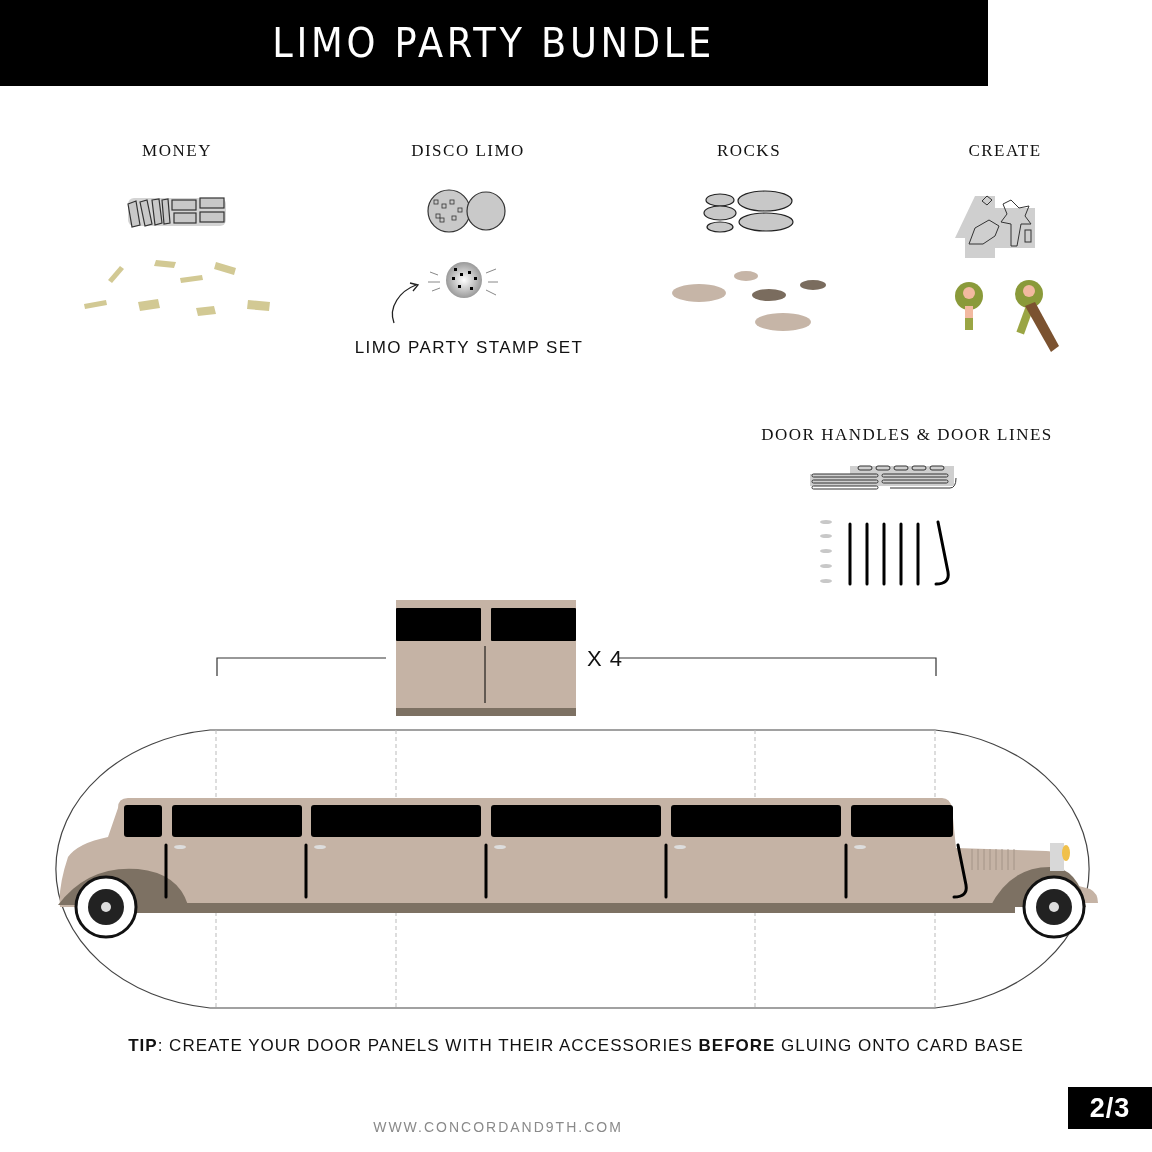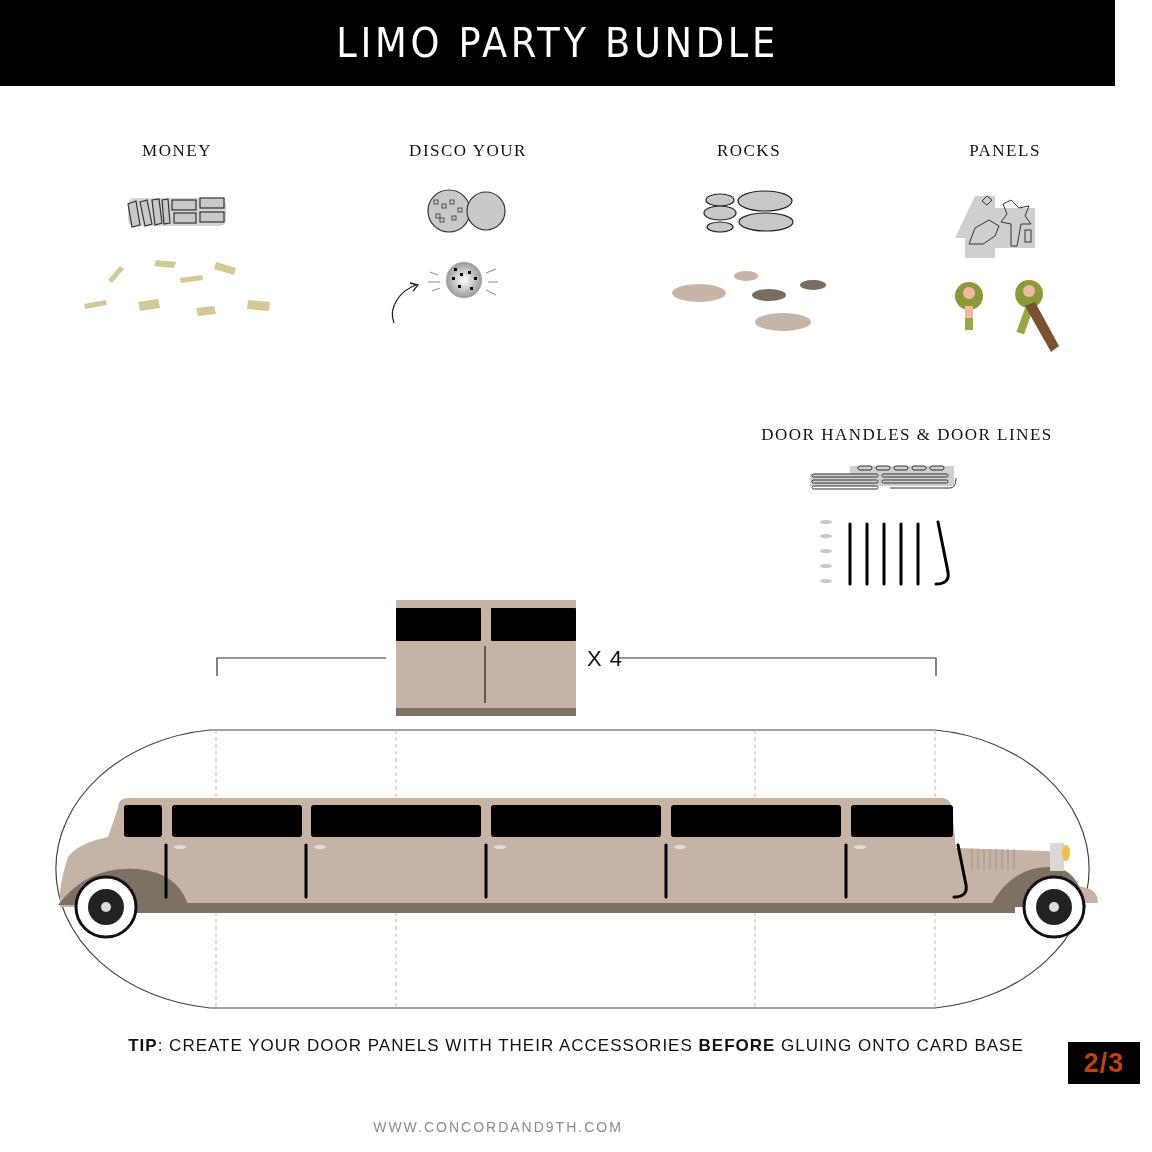--- a/index.html
+++ b/index.html
@@ -1,46 +1,46 @@
 <!DOCTYPE html>
 <html><head>
 <meta charset="utf-8">
 <style>
   html, body { margin:0; padding:0; }
   body { width:1152px; height:1152px; background:#ffffff; position:relative; overflow:hidden;
          font-family:"Liberation Sans", "DejaVu Sans", sans-serif; color:#111; }
-  .header { position:absolute; left:0; top:0; width:1115px; height:86px; background:#000;
+  .header { position:absolute; left:0; top:0; width:988px; height:86px; background:#000;
             display:flex; align-items:center; justify-content:center; }
   .header h1 { margin:0; color:#fff; font-weight:400; font-size:40px; letter-spacing:4px;
                font-family:"DejaVu Sans", sans-serif; transform:scaleX(0.92); }
   .label { position:absolute; font-size:17px; letter-spacing:1.5px; text-align:center;
            white-space:nowrap; transform:translateX(-50%); font-family:Liberation Serif, serif; }
   .art { position:absolute; }
   .note { position:absolute; left:469px; top:334px; transform:translateX(-50%); text-align:center;
           font-size:17px; line-height:27px; letter-spacing:1.4px; white-space:nowrap; }
   .tip { position:absolute; left:0; width:1152px; top:1036px; text-align:center; font-size:17px;
          letter-spacing:1px; white-space:nowrap; }
   .tip b { font-weight:700; }
   .footer { position:absolute; left:0; width:996px; top:1119px; text-align:center; color:#8a8a8a;
             font-size:14px; letter-spacing:2px; }
-  .page { position:absolute; left:1068px; top:1042px; width:72px; height:42px; background:#000; color:#c2410c;
+  .page { position:absolute; left:1068px; top:1087px; width:84px; height:42px; background:#000; color:#ffffff;
           font-weight:700; font-size:27px; display:flex; align-items:center; justify-content:center; letter-spacing:1px; }
   .x4 { position:absolute; left:587px; top:646px; font-size:22px; letter-spacing:1px; }
 </style>
 </head>
 <body>
 
 <div class="header">
   <h1>LIMO PARTY BUNDLE</h1>
 </div>
 
 <div class="label" style="left:177px; top:141px;">MONEY</div>
-<div class="label" style="left:468px; top:141px;">DISCO YOUR</div>
+<div class="label" style="left:468px; top:141px;">DISCO LIMO</div>
 <div class="label" style="left:749px; top:141px;">ROCKS</div>
-<div class="label" style="left:1005px; top:141px;">PANELS</div>
+<div class="label" style="left:1005px; top:141px;">CREATE</div>
 <div class="label" style="left:907px; top:425px;">DOOR HANDLES &amp; DOOR LINES</div>
 
 <svg class="art" style="left:80px; top:190px;" width="200" height="130">
   <g fill="#c8c8c8" stroke="#333" stroke-width="1.2">
     <rect x="48" y="8" width="98" height="28" rx="6" fill="#d4d4d4" stroke="none"></rect>
     <path d="M48 14 l8 -3 l4 24 l-8 2z"></path>
       <path d="M60 12 l7 -2 l5 24 l-7 2z"></path>
     <path d="M72 10 l7 -1 l3 24 l-7 2z"></path>
       <path d="M82 10 l6 -1 l2 24 l-6 1z"></path>
     <rect x="92" y="10" width="24" height="10"></rect>
@@ -95,20 +95,21 @@
       <line x1="40" y1="27" x2="52" y2="27"></line>
       <line x1="44" y1="36" x2="52" y2="33"></line>
       <line x1="98" y1="18" x2="108" y2="14"></line>
       <line x1="100" y1="27" x2="110" y2="27"></line>
       <line x1="98" y1="35" x2="108" y2="40"></line>
     </g>
   <path d="M6 68 C0 52 12 36 28 30" fill="none" stroke="#222" stroke-width="1.3"></path>
   <path d="M22 28 L30 30 L25 36" fill="none" stroke="#222" stroke-width="1.3"></path>
 </svg>
 <div class="note">
+  <div>LIMO PARTY STAMP SET</div>
 </div>
 
 <svg class="art" style="left:668px; top:188px;" width="170" height="150">
   <g fill="#c8c8c8" stroke="#222" stroke-width="1.2">
     <ellipse cx="52" cy="12" rx="14" ry="6"></ellipse>
       <ellipse cx="52" cy="25" rx="16" ry="7"></ellipse>
       <ellipse cx="52" cy="39" rx="13" ry="5"></ellipse>
     <ellipse cx="97" cy="13" rx="27" ry="10"></ellipse>
       <ellipse cx="98" cy="34" rx="27" ry="9"></ellipse>
   </g>

